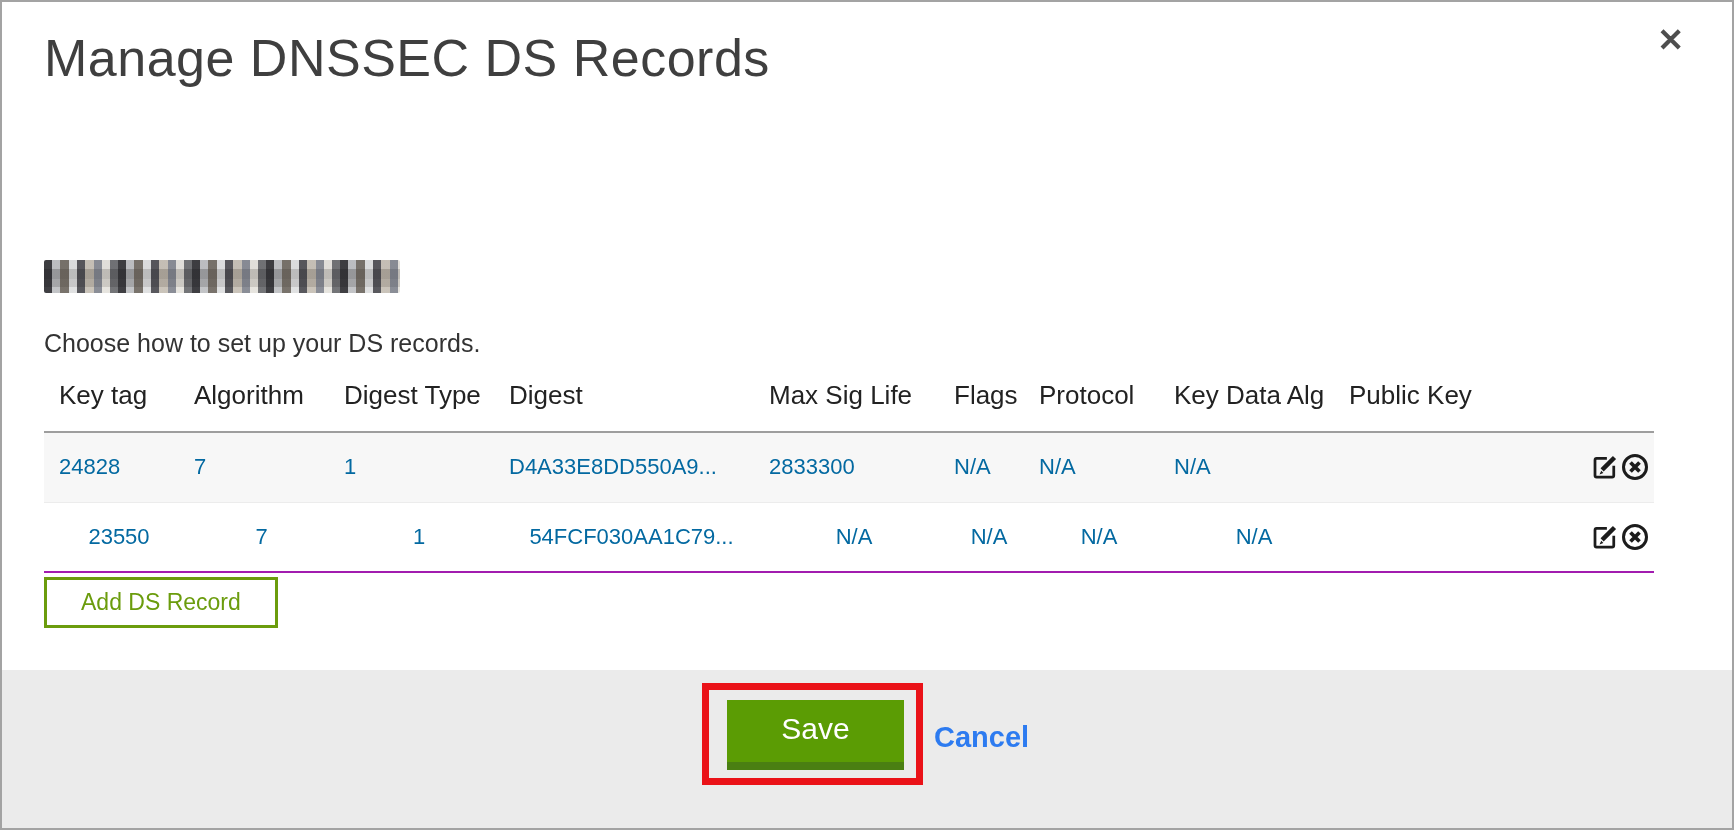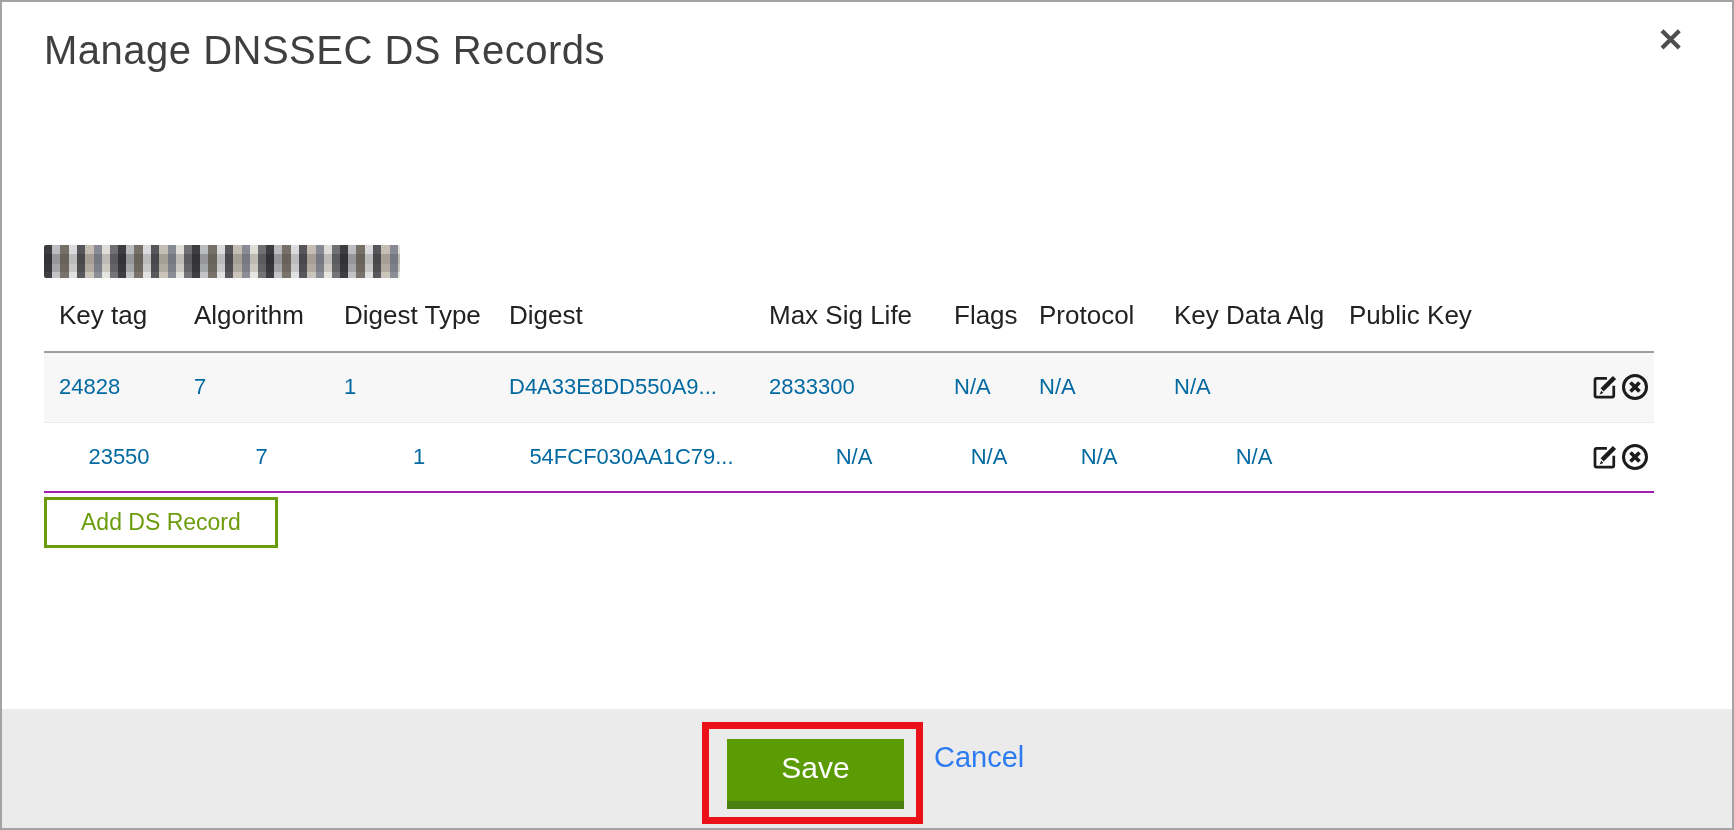--- a/index.html
+++ b/index.html
@@ -1,21 +1,21 @@
 <!DOCTYPE html>
 <html><head>
 <meta charset="utf-8">
 <style>
   html,body{margin:0;padding:0;background:#fff;}
   body{width:1734px;height:830px;position:relative;font-family:"Liberation Sans",sans-serif;color:#333;}
   .frame{position:absolute;inset:0;border:2px solid #a3a3a3;background:#fff;overflow:hidden;}
   .close{position:absolute;top:18px;right:44px;background:none;border:none;cursor:pointer;
          font-size:32px;font-weight:bold;color:#4e4e4e;line-height:1;padding:4px;}
   .content{padding:0 42px;}
-  h1{margin:26px 0 0;font-size:40px;font-weight:300;color:#3f3f3f;letter-spacing:.5px;}
+  h1{margin:26px 0 0;font-size:52px;font-weight:300;color:#3f3f3f;letter-spacing:.5px;}
   .redacted{margin-top:172px;width:356px;height:33px;border-radius:2px;background-color:#b9b5ae;
     background-image:
       repeating-linear-gradient(90deg, rgba(35,35,40,.85) 0 8px, rgba(160,165,175,.45) 8px 16px,
         rgba(95,88,80,.8) 16px 25px, rgba(225,228,232,.55) 25px 33px, rgba(55,55,62,.8) 33px 41px,
         rgba(185,175,160,.55) 41px 50px, rgba(110,115,128,.75) 50px 58px, rgba(238,235,228,.5) 58px 66px,
         rgba(70,72,78,.7) 66px 74px),
       repeating-linear-gradient(0deg, rgba(255,255,255,.55) 0 6px, rgba(120,120,125,.25) 6px 14px,
         rgba(30,30,35,.28) 14px 24px, rgba(235,235,238,.5) 24px 33px);}
   .instruction{margin:36px 0 0;font-size:25px;color:#333;}
   table{border-collapse:collapse;margin-top:22px;width:1610px;table-layout:fixed;}
@@ -23,41 +23,42 @@
   thead tr{border-bottom:2px solid #9e9e9e;}
   tbody tr{height:70px;}
   tbody tr.stripe{background:#f7f7f7;}
   tbody tr:first-child{border-bottom:1px solid #ececec;}
   tbody tr:last-child{border-bottom:2px solid #a21caf;text-align:center;}
   td{font-size:22px;color:#0369a1;padding:0 0 0 15px;white-space:nowrap;overflow:hidden;}
   td.actions{text-align:right;padding:0 4px 0 0;}
   .iconbtn{display:inline-block;vertical-align:middle;cursor:pointer;line-height:0;}
   .add{margin-top:4px;background:#fff;border:3px solid #6b9c0d;color:#6b9c0d;
        font-size:23px;font-family:inherit;padding:9px 34px;cursor:pointer;}
-  .footer{position:absolute;left:0;right:0;bottom:0;height:119px;background:#ebebeb;}
+  .footer{position:absolute;left:0;right:0;bottom:0;height:158px;background:#ebebeb;}
   .annotation{position:absolute;left:700px;top:13px;border:7px solid #ea1218;
               padding:10px 12px 8px 18px;}
   .save{display:block;width:177px;height:70px;background:#5b9c04;border:none;
         border-bottom:8px solid #4a7f12;color:#fff;font-size:30px;font-family:inherit;
         cursor:pointer;padding:0 0 4px;}
-  .cancel{position:absolute;left:932px;top:32px;color:#2d7bf0;font-size:29px;
-          text-decoration:none;cursor:pointer;}
+  .cancel{position:absolute;left:932px;top:51px;color:#2d7bf0;font-size:29px;
+          text-decoration:none;cursor:pointer;font-weight:bold;}
 </style>
 </head>
 <body>
 
 <div class="frame">
 
   <button class="close">✕</button>
 
   <div class="content">
     <h1>Manage DNSSEC DS Records</h1>
 
     <div class="redacted"></div>
 
+    <p class="instruction">Choose how to set up your DS records.</p>
 
     <table>
       <colgroup>
         <col style="width:135px">
           <col style="width:150px">
           <col style="width:165px">
         <col style="width:260px">
           <col style="width:185px">
           <col style="width:85px">
         <col style="width:135px">

